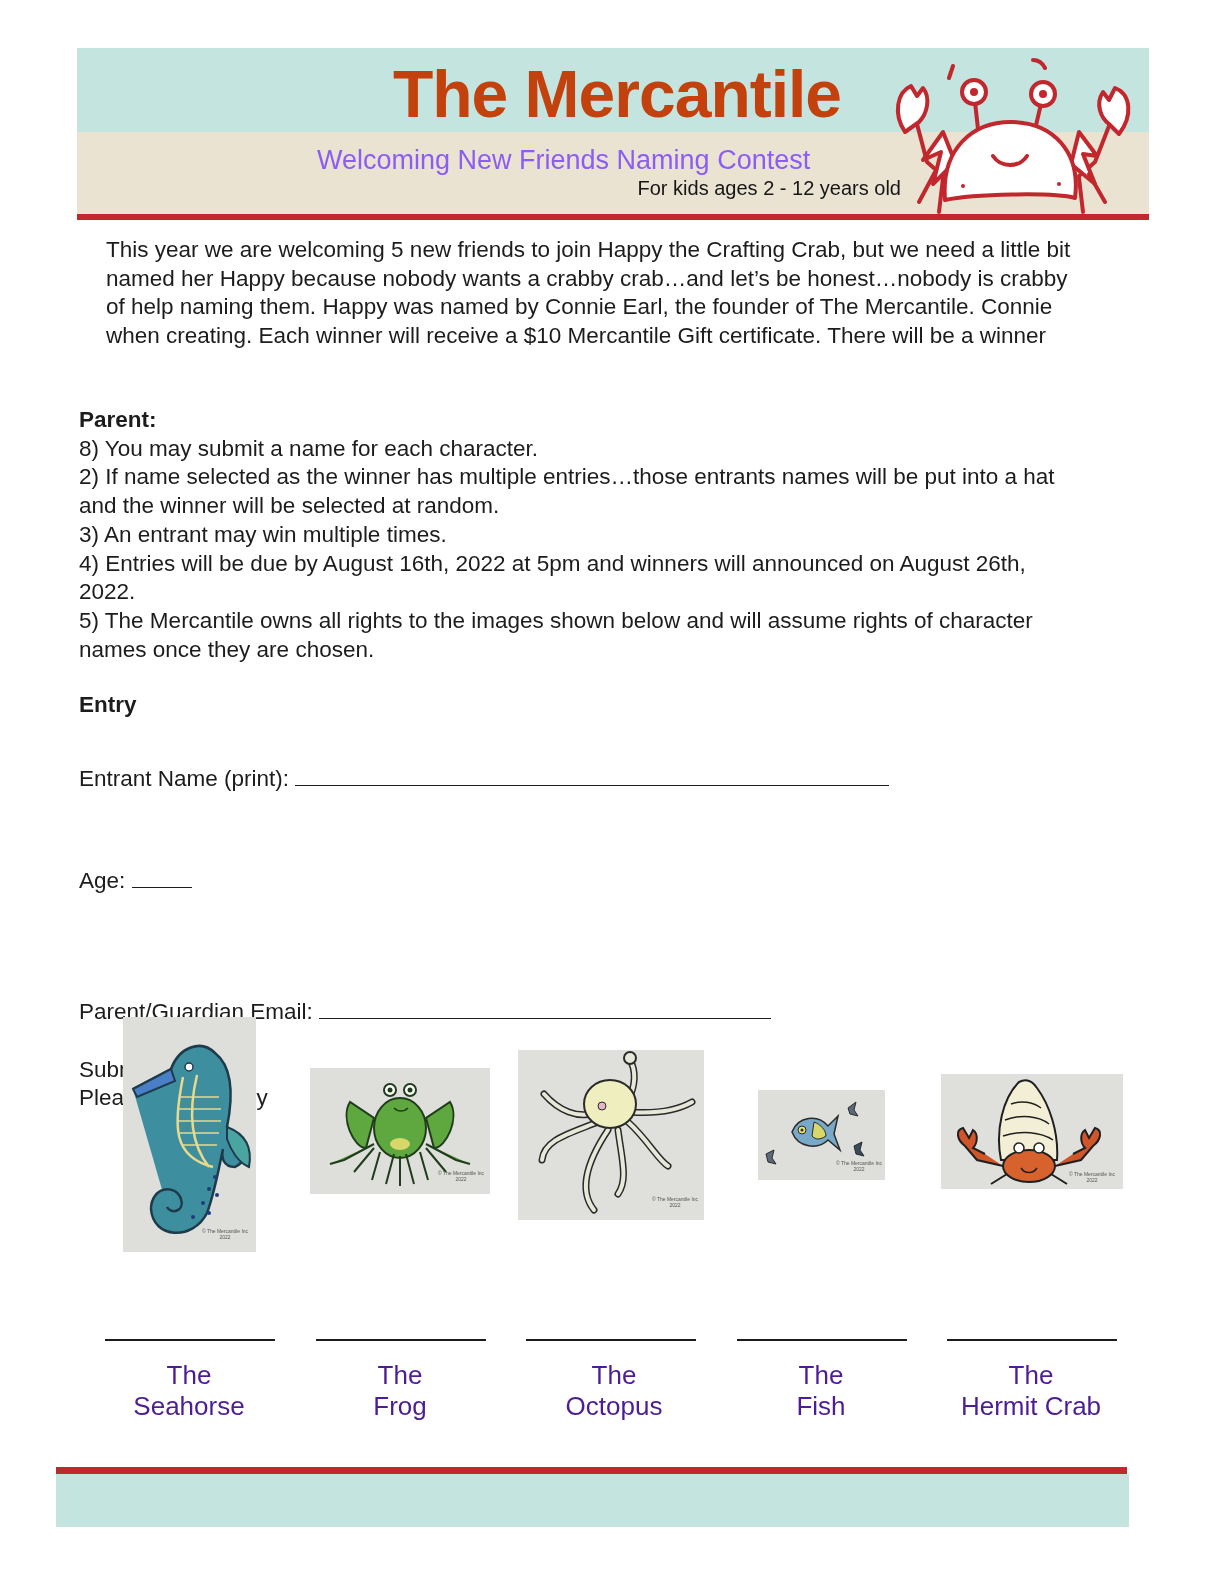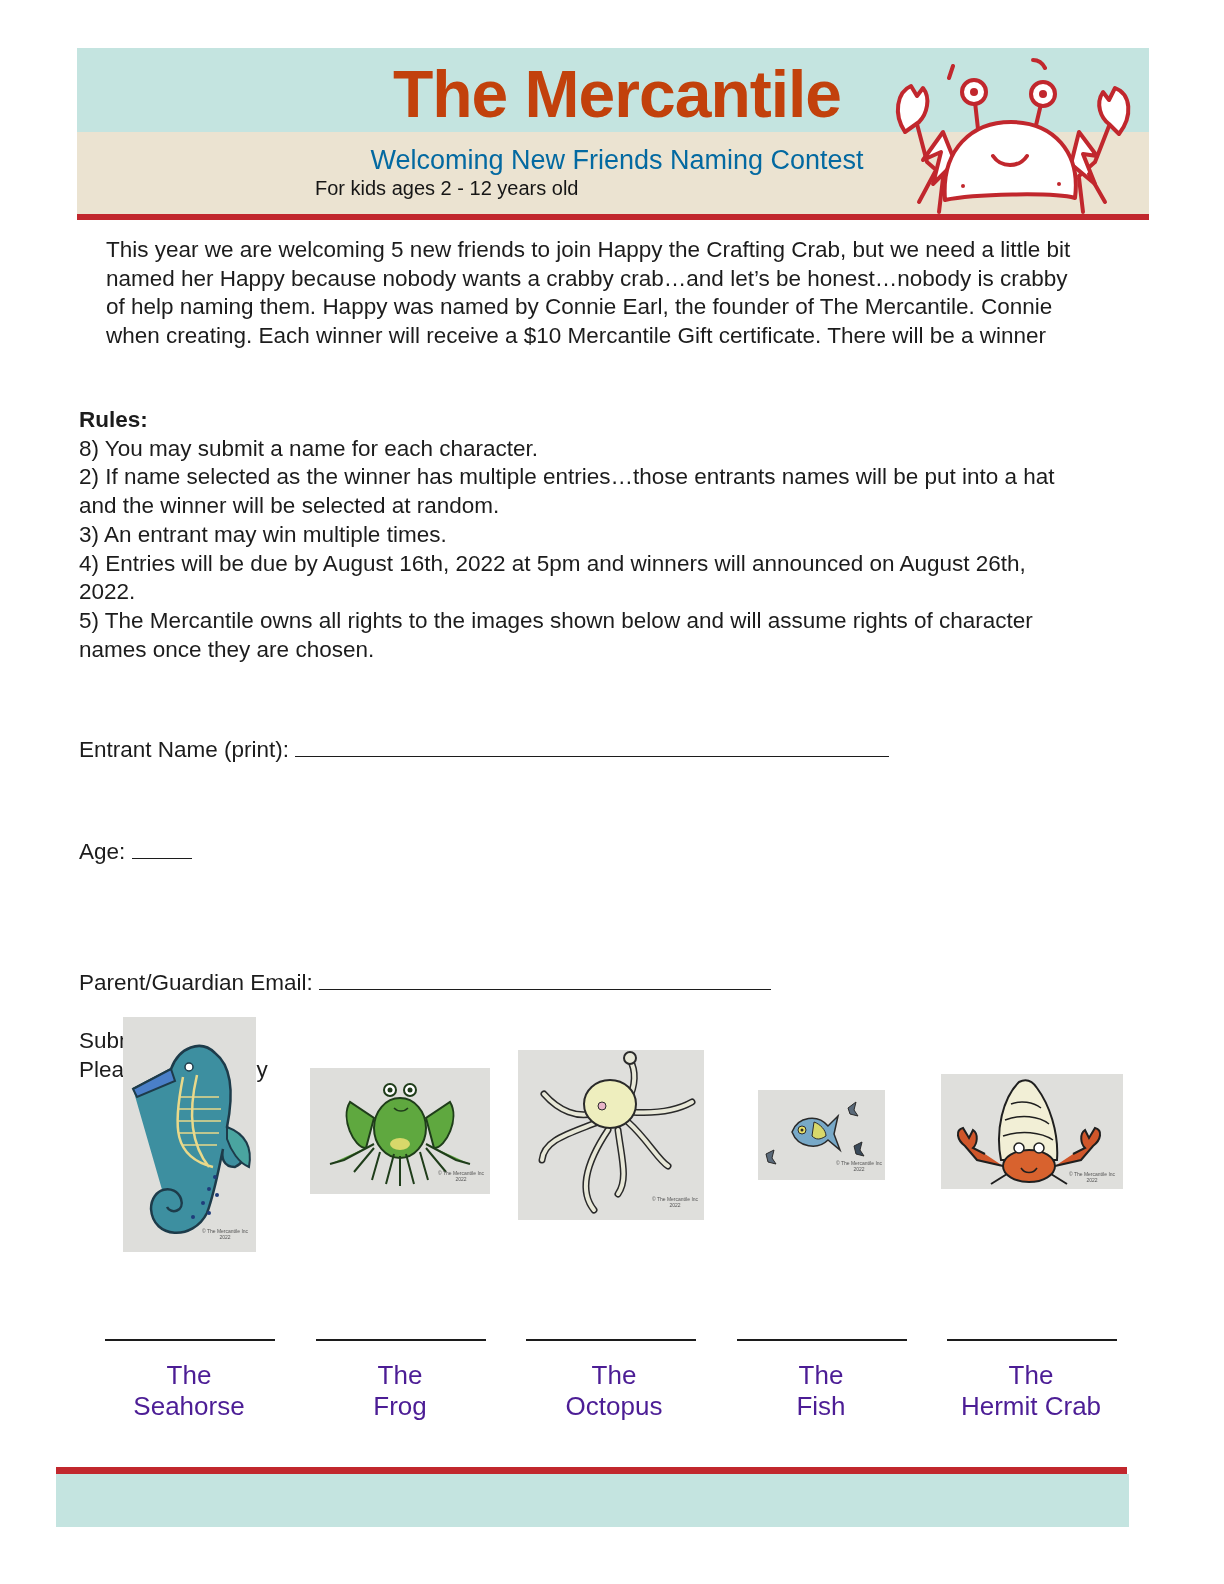--- a/index.html
+++ b/index.html
@@ -7,23 +7,23 @@
          font-family: "Liberation Sans", sans-serif; color: #1a1a1a; }
   .abs { position: absolute; }
 
   
   .banner { left: 77px; top: 48px; width: 1072px; height: 172px; }
   .banner-top { position: absolute; left: 0; top: 0; width: 100%; height: 84px; background: #c4e4e0; }
   .banner-bottom { position: absolute; left: 0; top: 84px; width: 100%; height: 82px; background: #ebe3d1; }
   .banner-rule { position: absolute; left: 0; top: 166px; width: 100%; height: 6px; background: #c1272d; }
   .title { position: absolute; left: 290px; top: 6px; width: 500px; text-align: center;
            font-size: 66px; font-weight: bold; letter-spacing: -1px; color: #c2410c; line-height: 80px; }
-  .subtitle { position: absolute; left: 240px; top: 96px; width: 600px; text-align: center;
-              font-size: 27px; color: #0369a1; line-height: 32px; }
-  .subtitle2 { position: absolute; left: 238px; top: 128px; width: 600px; text-align: left;
+  .subtitle { position: absolute; left: 240px; top: 96px; width: 600px; 
+              font-size: 27px; color: #8b5cf6; line-height: 32px; }
+  .subtitle2 { position: absolute; left: 224px; top: 128px; width: 600px; text-align: right;
                font-size: 20px; color: #161616; line-height: 24px; }
   .crab { position: absolute; left: 806px; top: 4px; width: 258px; height: 164px; }
 
   
   .body-text { left: 79px; width: 1060px; font-size: 22.5px; line-height: 28.7px; color: #1c1c1c; }
   .intro { top: 236px; margin-left: 27px; }
   .rules { top: 406px; }
   .rules-title, .entry-title { font-weight: bold; }
   .entry { top: 691px; }
   .field { display: block; margin-top: 45px; }
@@ -87,32 +87,33 @@
 </div>
 
 <div class="abs body-text intro">
   <div>This year we are welcoming 5 new friends to join Happy the Crafting Crab, but we need a little bit</div>
   <div>named her Happy because nobody wants a crabby crab…and let’s be honest…nobody is crabby</div>
   <div>of help naming them. Happy was named by Connie Earl, the founder of The Mercantile. Connie</div>
   <div>when creating. Each winner will receive a $10 Mercantile Gift certificate. There will be a winner</div>
 </div>
 
 <div class="abs body-text rules">
-  <div class="rules-title">Rules:</div>
+  <div class="rules-title">Parent:</div>
   <div>8) You may submit a name for each character.</div>
   <div>2) If name selected as the winner has multiple entries…those entrants names will be put into a hat</div>
   <div>and the winner will be selected at random.</div>
   <div>3) An entrant may win multiple times.</div>
   <div>4) Entries will be due by August 16th, 2022 at 5pm and winners will announced on August 26th,</div>
   <div>2022.</div>
   <div>5) The Mercantile owns all rights to the images shown below and will assume rights of character</div>
   <div>names once they are chosen.</div>
 </div>
 
 <div class="abs body-text entry">
+  <div class="entry-title">Entry</div>
   <div class="field">
     <span>Entrant Name (print):</span>
     <span class="blank" style="width:594px"></span>
   </div>
   <div class="gap"></div>
   <div class="field">
     <span>Age:</span>
     <span class="blank" style="width:60px"></span>
   </div>
   <div class="gap"></div>

